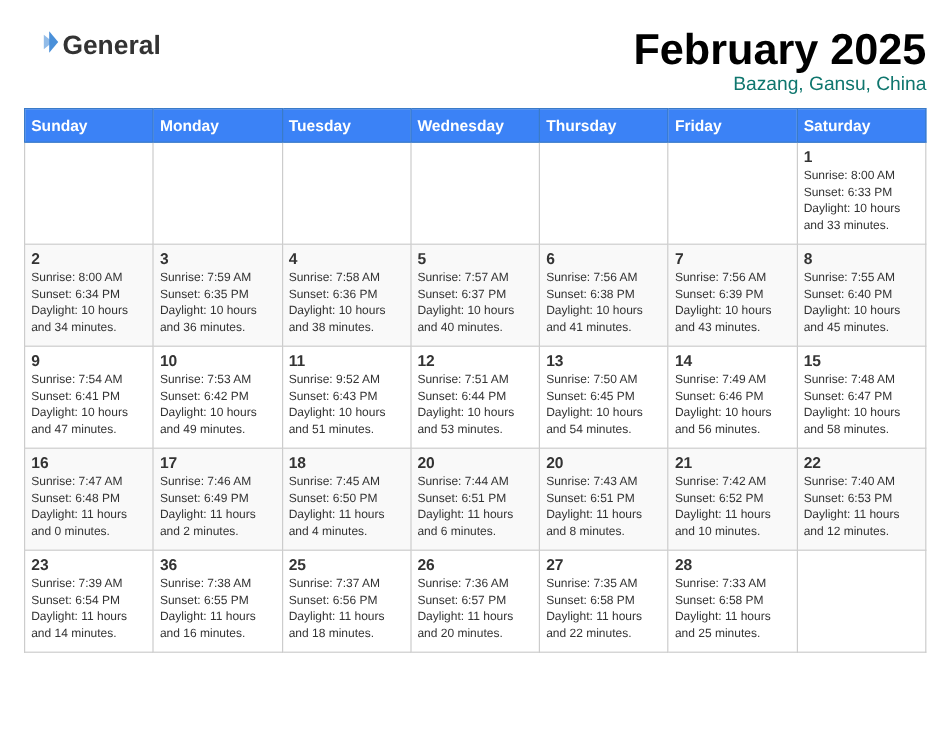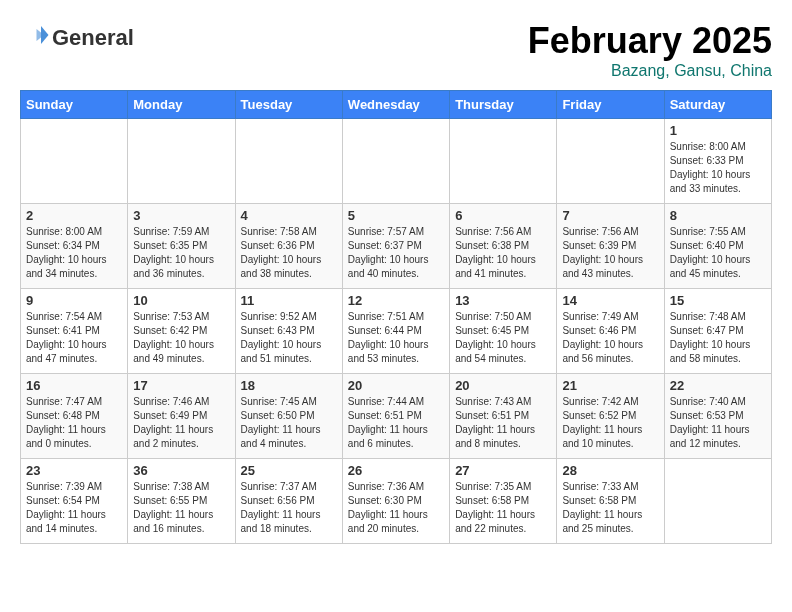--- a/index.html
+++ b/index.html
@@ -301,21 +301,21 @@
         <td>
           <span class="day-num">25</span>
           <div class="day-info" style="white-space: pre-line;">Sunrise: 7:37 AM
 Sunset: 6:56 PM
 Daylight: 11 hours
 and 18 minutes.</div>
         </td>
         <td>
           <span class="day-num">26</span>
           <div class="day-info" style="white-space: pre-line;">Sunrise: 7:36 AM
-Sunset: 6:30 PM
+Sunset: 6:57 PM
 Daylight: 11 hours
 and 20 minutes.</div>
         </td>
         <td>
           <span class="day-num">27</span>
           <div class="day-info" style="white-space: pre-line;">Sunrise: 7:35 AM
 Sunset: 6:58 PM
 Daylight: 11 hours
 and 22 minutes.</div>
         </td>

